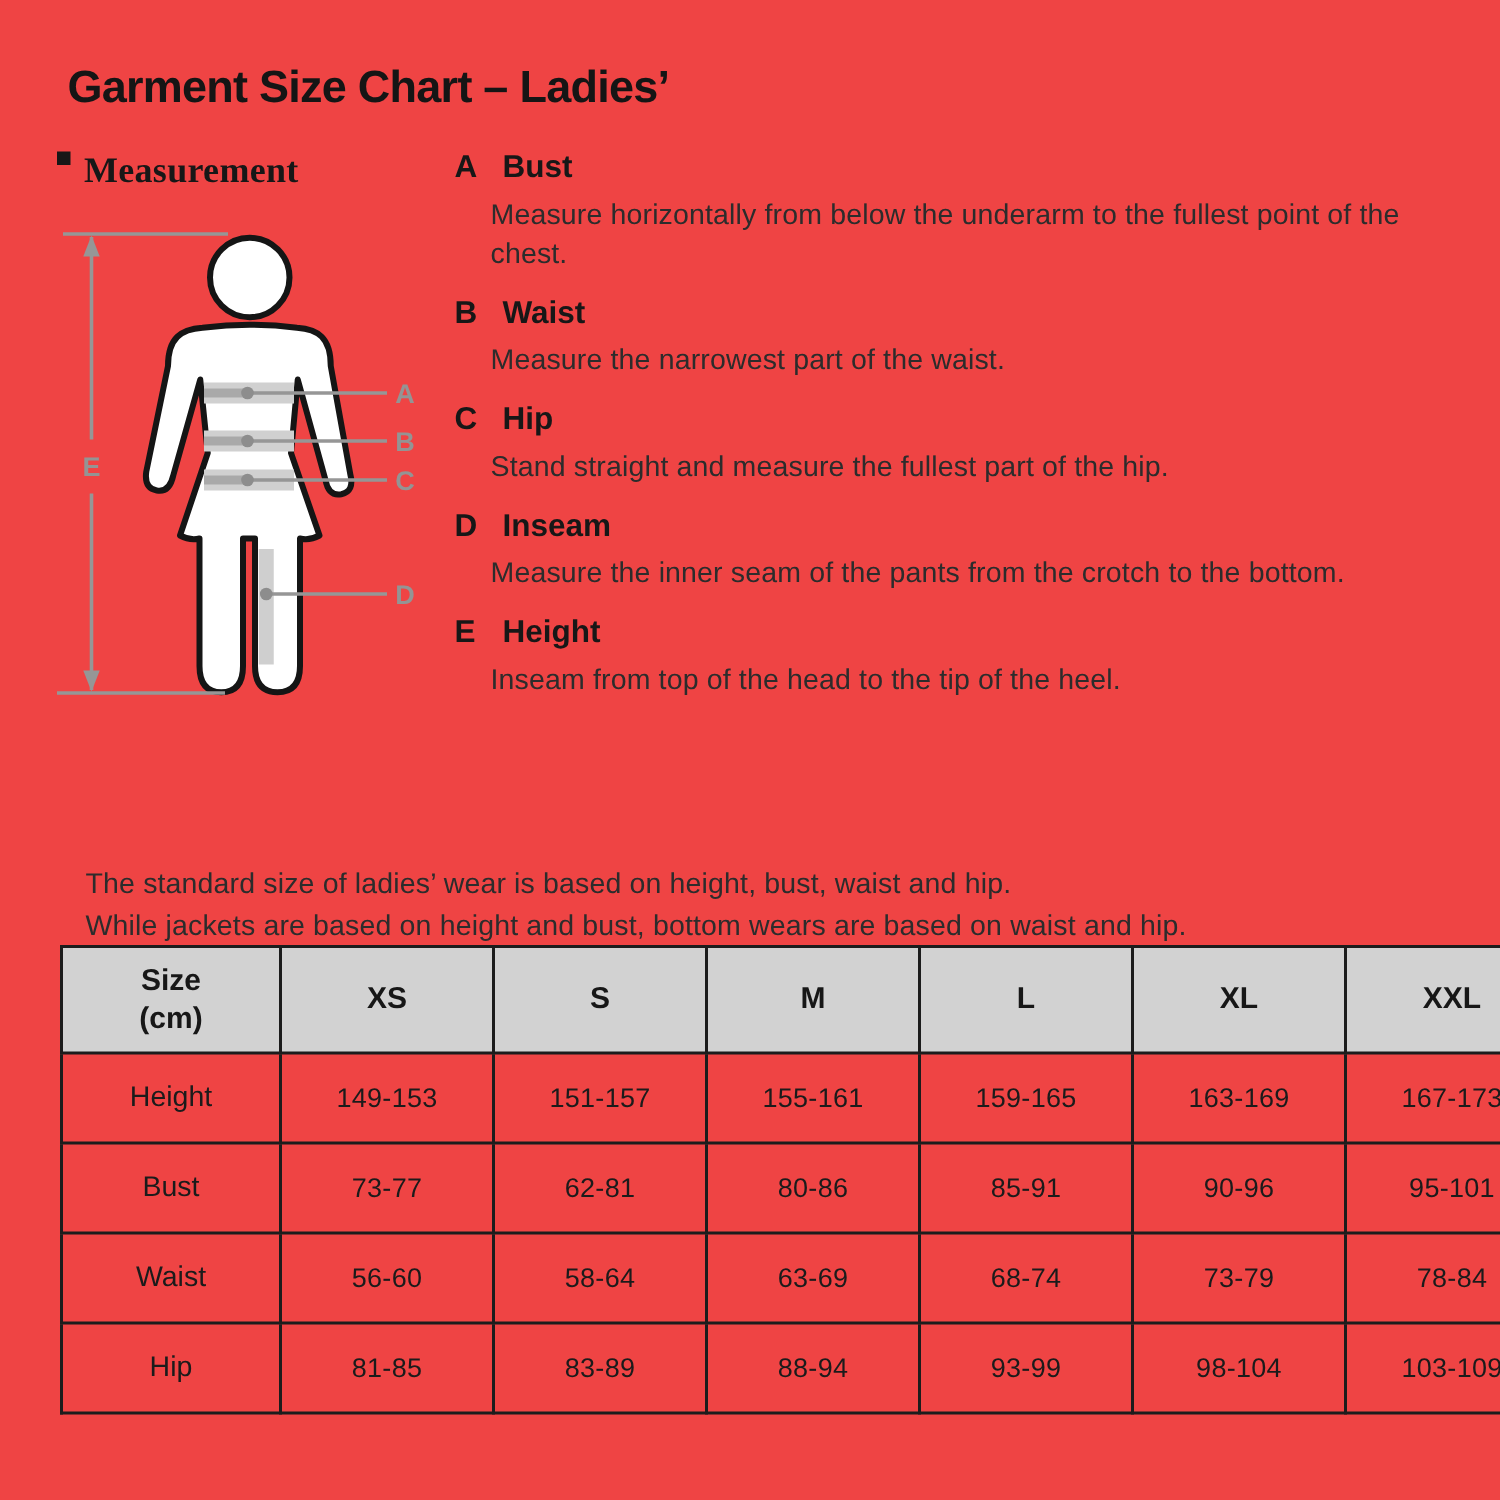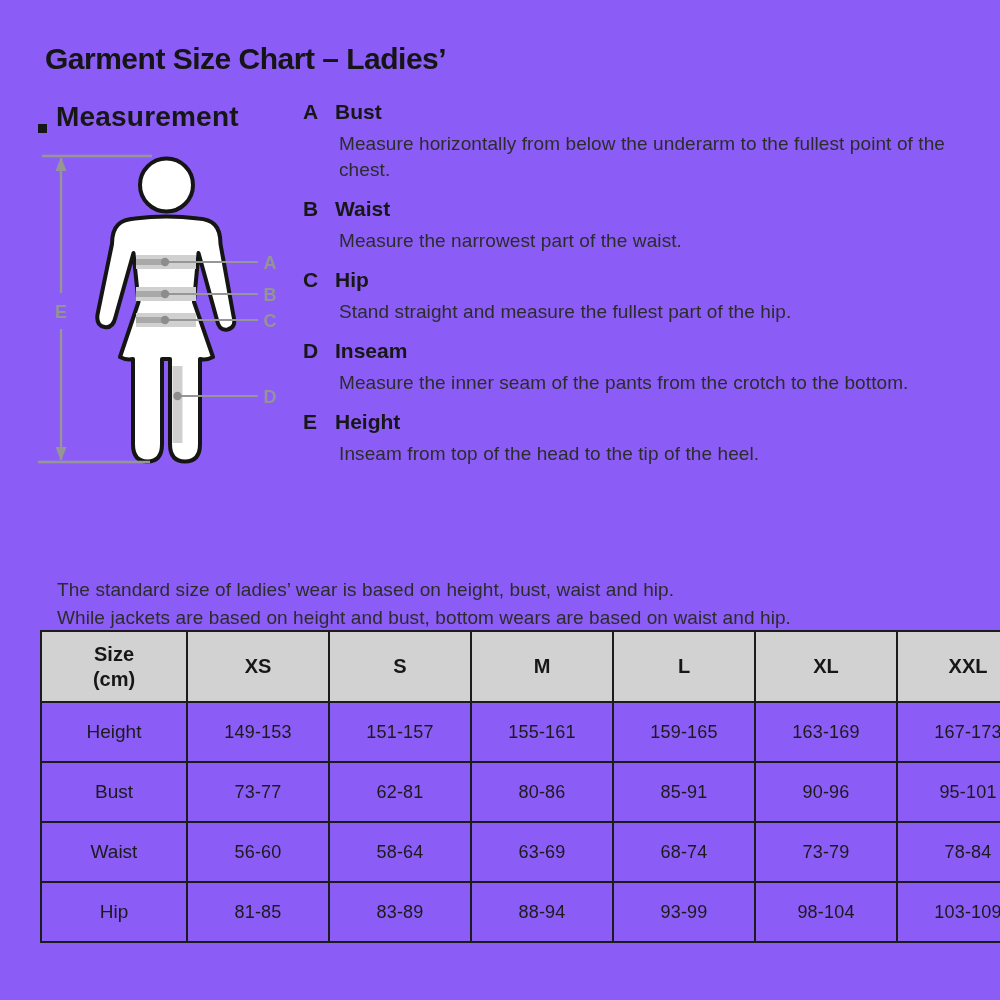--- a/index.html
+++ b/index.html
@@ -1,37 +1,37 @@
 <!DOCTYPE html>
 <html><head>
 <meta charset="utf-8">
 <style>
   * { margin:0; padding:0; box-sizing:border-box; }
   html,body { width:1000px; height:1000px; background:#ffffff;
     font-family:"Liberation Sans","DejaVu Sans",sans-serif; color:#1b1b1b; }
-  .page { position:relative; width:1000px; height:1000px; background:#8b5cf6; overflow:hidden; }
+  .page { position:relative; width:1000px; height:1000px; background:#ef4444; overflow:hidden; }
 
   .title { position:absolute; left:45px; top:42px; font-size:30px; font-weight:bold;
     letter-spacing:-0.5px; color:#151515; }
 
-  .sec-head { position:absolute; display:flex; align-items:flex-end; font-size:28px;
-    font-weight:bold; color:#171717; letter-spacing:0.2px; }
+  .sec-head { position:absolute; display:flex; align-items:flex-start; font-size:24px;
+    font-weight:bold; color:#171717; letter-spacing:0.2px;font-family:Liberation Serif, serif; }
   .bullet { display:inline-block; width:9px; height:9px; background:#171717;
     margin-right:9px; flex:0 0 auto; }
   .sec-head .normal { font-weight:400; margin-left:6px; }
 
   .m-head-wrap { left:38px; top:101px; }
 
   .figure-wrap { position:absolute; left:30px; top:140px; width:280px; height:340px; }
 
   .m-list { position:absolute; left:303px; top:100px; width:672px; }
   .m-item { margin-bottom:14px; }
   .m-row { display:flex; font-size:21px; font-weight:bold; color:#171717; line-height:24px; }
   .m-letter { width:32px; flex:0 0 auto; }
-  .m-desc { margin-left:36px; margin-top:7px; font-size:19px; line-height:26px;
+  .m-desc { margin-left:24px; margin-top:7px; font-size:19px; line-height:26px;
     color:#2c2c2c; max-width:628px; letter-spacing:0.1px; }
 
   .sc-head-wrap { left:38px; top:519px; }
   .sc-desc { position:absolute; left:57px; top:551px; font-size:19px; line-height:28px;
     color:#2c2c2c; letter-spacing:0.1px;margin-top:25px; }
 
   .size-table { position:absolute; left:40px; top:630px; width:1000px;
     border-collapse:collapse; table-layout:fixed; }
   .size-table th, .size-table td { border:2px solid #1c1c1c; text-align:center;
     vertical-align:middle; }

